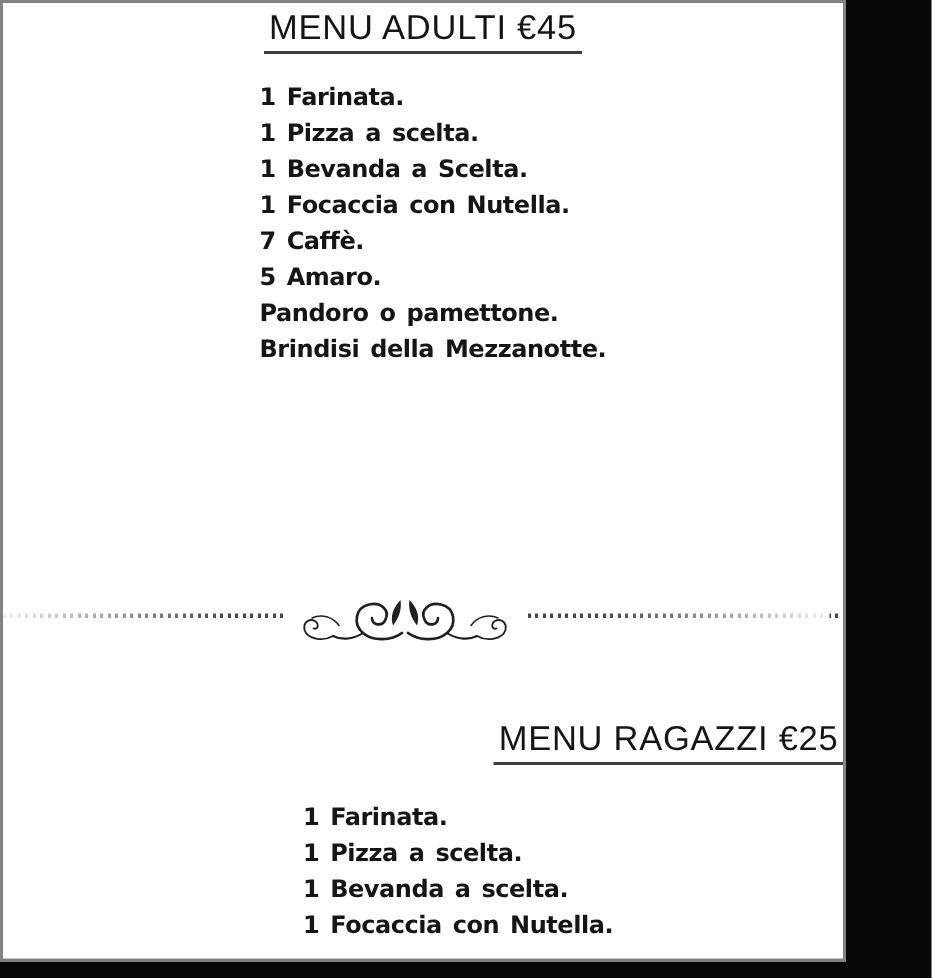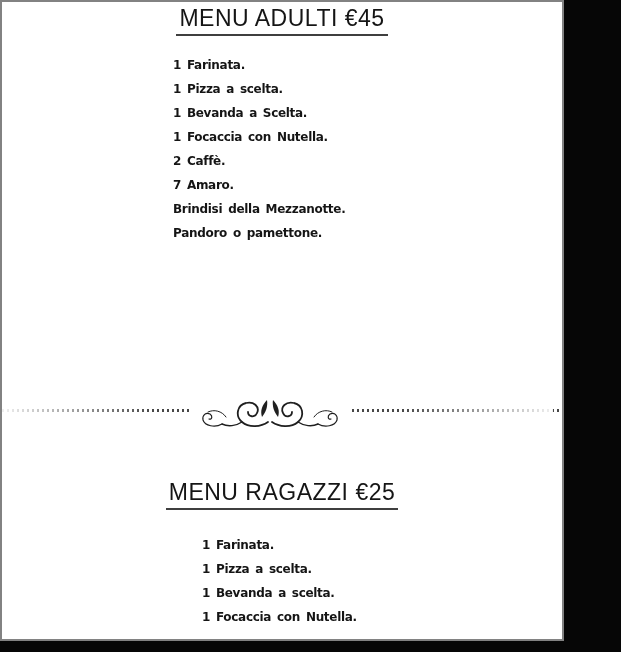--- a/index.html
+++ b/index.html
@@ -23,30 +23,30 @@
   }
   .title{
     position:absolute;left:0;width:100%;
     text-align:center;
     font-family:"Liberation Sans",sans-serif;
     font-size:23px;font-weight:400;
     letter-spacing:0.5px;
     color:var(--text-color,#0d0d0d);
   }
   .title-adulti{top:3px;}
-  .title-ragazzi{top:477px;}
+  .title-ragazzi{top:477px;text-align:right;}
   .title-text{
     display:inline-block;
     padding:0 3px 2px 3px;
     border-bottom:2px solid #3f3f3f;
   }
   .list{
     position:absolute;
     font-family:"DejaVu Sans","Liberation Sans",sans-serif;
-    font-size:12px;font-weight:bold;
+    font-size:16px;font-weight:bold;
     letter-spacing:-0.3px;word-spacing:2px;
     line-height:24px;
     color:var(--text-color,#1a1a1a);
   }
   .list-adulti{left:171px;top:51px;}
   .list-ragazzi{left:200px;top:531px;}
   .menu-item{white-space:nowrap;}
   
   .divider{
     position:absolute;left:0;top:396px;
@@ -78,24 +78,24 @@
 
     <div class="title title-adulti">
       <span class="title-text">MENU ADULTI €45</span>
     </div>
 
     <div class="list list-adulti">
         <div class="menu-item">1 Farinata.</div>
         <div class="menu-item">1 Pizza a scelta.</div>
         <div class="menu-item">1 Bevanda a Scelta.</div>
         <div class="menu-item">1 Focaccia con Nutella.</div>
-        <div class="menu-item">2 Caffè.</div>
-        <div class="menu-item">7 Amaro.</div>
+        <div class="menu-item">7 Caffè.</div>
+        <div class="menu-item">5 Amaro.</div>
+        <div class="menu-item">Pandoro o pamettone.</div>
         <div class="menu-item">Brindisi della Mezzanotte.</div>
-        <div class="menu-item">Pandoro o pamettone.</div>
       </div>
 
     <div class="divider">
       <div class="dotline"></div>
       <div class="fade fade-left"></div>
       <div class="fade fade-right"></div>
       <div class="ornament">
         <svg width="150" height="36" viewBox="0 0 150 36" fill="none" xmlns="http://www.w3.org/2000/svg">
           <g id="halfL" stroke="#1f1f1f" fill="none" stroke-linecap="round">
             <path d="M73,26 C66,31 54,32 47,26 C40,20 42,9 51,7 C59,5 65,11 62,17 C60,22 53,21 53,16" stroke-width="1.8"></path>

